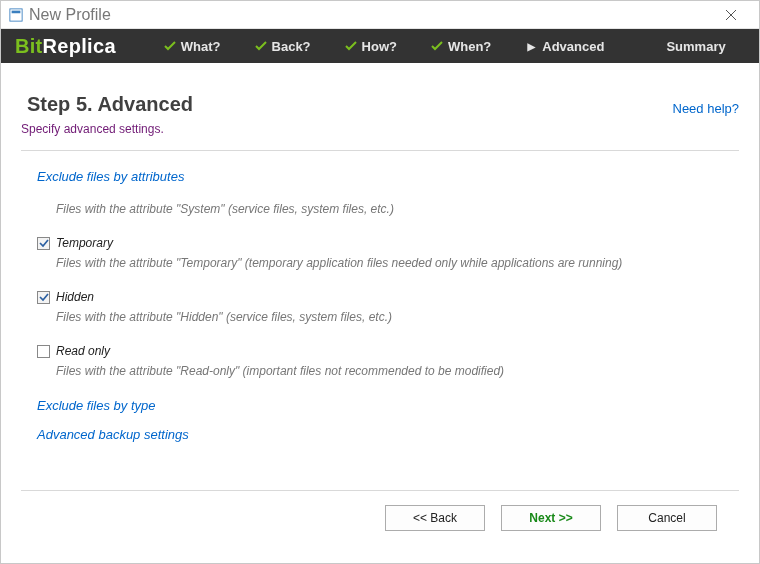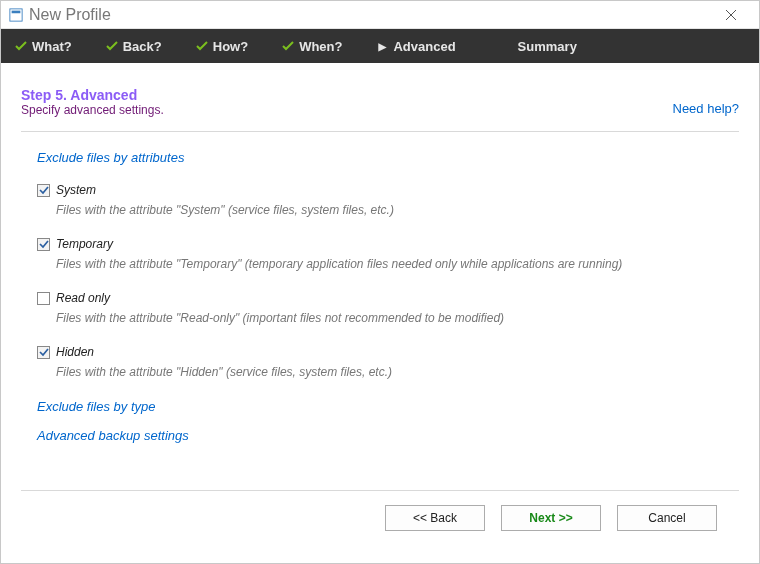--- a/index.html
+++ b/index.html
@@ -18,21 +18,21 @@
   .brand .b1 { color:#7bbf1e; }
   .brand .b2 { color:#fff; }
   .steps { display:flex; gap:34px; align-items:flex-start; }
   .step { display:flex; align-items:center; gap:5px; color:#e6e6e6; font-size:13px; font-weight:600; cursor:default; }
   .step .mark { width:12px; height:12px; display:inline-flex; align-items:center; justify-content:center; }
   .step .checkmark { color:#7bbf1e; }
   .step .arrow { color:#e6e6e6; font-size:10px; }
 
   .content { flex:1; padding:24px 20px 0 20px; display:flex; flex-direction:column; overflow:hidden; }
   .header-row { display:flex; justify-content:space-between; align-items:flex-start; }
-  .step-title { font-size:14px; font-weight:600; color:#8b5cf6; margin:0; }
+  .step-title { font-size:20px; font-weight:600; color:#404040; margin:6px; }
   .step-sub { font-size:12px; color:#701a75; margin-top:0; }
   .help-link { color:#0066cc; font-size:13px; margin-top:14px; cursor:pointer; }
   .divider { border:none; border-top:1px solid #d9d9d9; margin:14px 0 0 0; }
 
   .body { padding:18px 16px 0 16px;font-style:italic; }
   .section-link { color:#0066cc; font-size:13px; margin-bottom:18px; cursor:pointer; }
   .section-link.tight { margin-bottom:14px; }
   .attrib { margin-bottom:20px; }
   .attrib-row { display:flex; align-items:center; gap:6px; }
   .checkbox { width:13px; height:13px; border:1px solid #888; background:#fff; display:inline-flex; align-items:center; justify-content:center; cursor:pointer; }
@@ -64,20 +64,23 @@
       <div class="close-x">
         <svg viewBox="0 0 10 10">
             <line x1="0" y1="0" x2="10" y2="10" stroke="#555" stroke-width="1"></line>
             <line x1="10" y1="0" x2="0" y2="10" stroke="#555" stroke-width="1"></line>
           </svg>
       </div>
     </div>
   </div>
 
   <div class="nav">
+    <div class="brand">
+      <span class="b1">Bit</span><span class="b2">Replica</span>
+    </div>
     <div class="steps">
       <div class="step">
         <span class="mark checkmark">
             <svg viewBox="0 0 12 12">
               <polyline points="1,6 4,9 11,2" fill="none" stroke="#7bbf1e" stroke-width="2"></polyline>
             </svg>
           </span>
         <span>What?</span>
       </div>
       <div class="step">
@@ -121,61 +124,53 @@
         <div class="step-sub">Specify advanced settings.</div>
       </div>
       <div class="help-link">Need help?</div>
     </div>
     <hr class="divider">
 
     <div class="body">
       <div class="section-link">Exclude files by attributes</div>
 
       <div class="attrib">
-        <div class="attrib-row">
-          <span class="checkbox checked">
-            <svg viewBox="0 0 10 10">
-                <polyline points="1,5 4,8 9,2" fill="none" stroke="currentColor" stroke-width="1.7"></polyline>
-              </svg>
-          </span>
-          <span class="attrib-label">System</span>
-        </div>
         <div class="attrib-desc">Files with the attribute "System" (service files, system files, etc.)</div>
       </div>
 
       <div class="attrib">
         <div class="attrib-row">
           <span class="checkbox checked">
             <svg viewBox="0 0 10 10">
                 <polyline points="1,5 4,8 9,2" fill="none" stroke="currentColor" stroke-width="1.7"></polyline>
               </svg>
           </span>
           <span class="attrib-label">Temporary</span>
         </div>
         <div class="attrib-desc">Files with the attribute "Temporary" (temporary application files needed only while applications are running)</div>
       </div>
 
       <div class="attrib">
         <div class="attrib-row">
-          <span class="checkbox"></span>
-          <span class="attrib-label">Read only</span>
-        </div>
-        <div class="attrib-desc">Files with the attribute "Read-only" (important files not recommended to be modified)</div>
-      </div>
-
-      <div class="attrib">
-        <div class="attrib-row">
           <span class="checkbox checked">
             <svg viewBox="0 0 10 10">
                 <polyline points="1,5 4,8 9,2" fill="none" stroke="currentColor" stroke-width="1.7"></polyline>
               </svg>
           </span>
           <span class="attrib-label">Hidden</span>
         </div>
         <div class="attrib-desc">Files with the attribute "Hidden" (service files, system files, etc.)</div>
+      </div>
+
+      <div class="attrib">
+        <div class="attrib-row">
+          <span class="checkbox"></span>
+          <span class="attrib-label">Read only</span>
+        </div>
+        <div class="attrib-desc">Files with the attribute "Read-only" (important files not recommended to be modified)</div>
       </div>
 
       <div class="section-link tight">Exclude files by type</div>
       <div class="section-link tight">Advanced backup settings</div>
     </div>
 
     <div class="footer">
       <div class="btn">&lt;&lt; Back</div>
       <div class="btn primary">Next &gt;&gt;</div>
       <div class="btn">Cancel</div>

